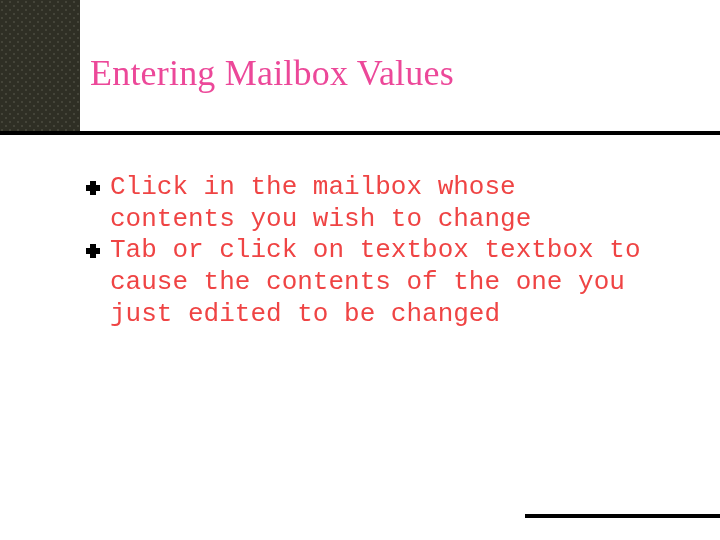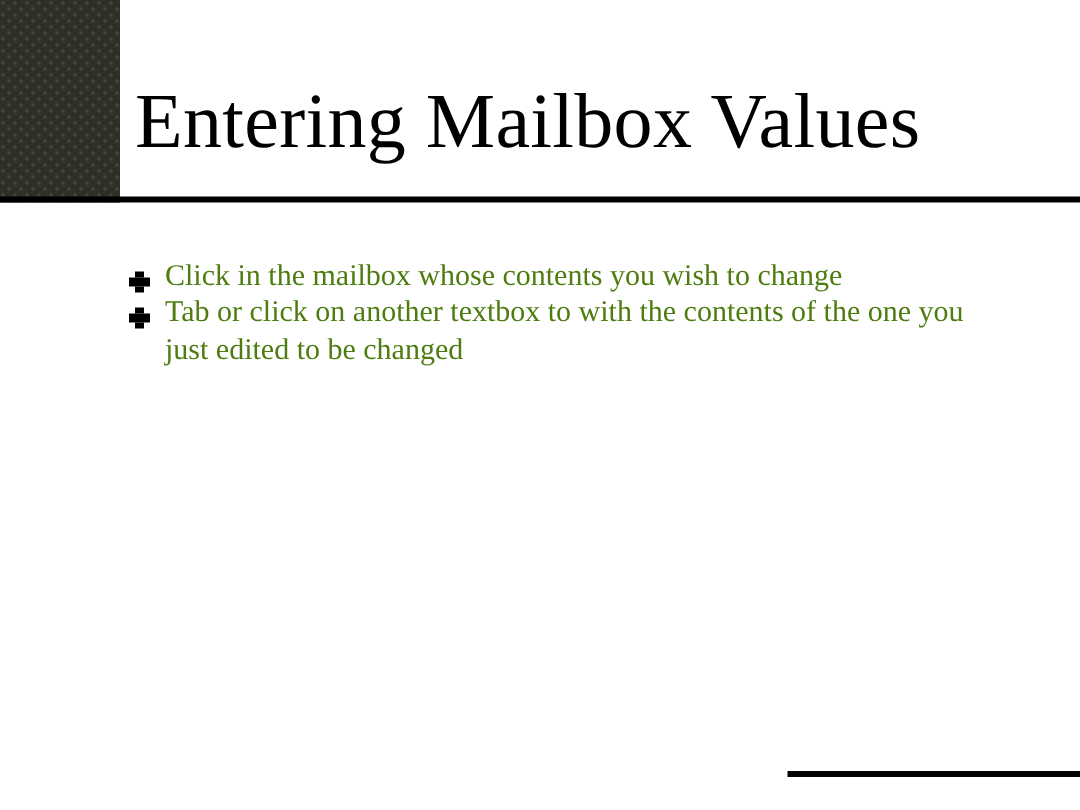--- a/index.html
+++ b/index.html
@@ -21,22 +21,22 @@
     background-image:
       radial-gradient(circle at 2px 2px, #444439 1px, transparent 1.2px),
       radial-gradient(circle at 6px 6px, #444439 1px, transparent 1.2px);
     background-size: 8px 8px, 8px 8px;
     background-position: 0 0, 0 0;
   }
   .title {
     position: absolute;
     top: 52px;
     left: 90px;
-    font-size: 52px;
-    color: #000000;
+    font-size: 36px;
+    color: #ec4899;
     font-weight: normal;
     letter-spacing: 0.2px;
   }
   .hr-main {
     position: absolute;
     top: 131px;
     left: 0;
     width: 720px;
     height: 4px;
     background: #000;
@@ -74,23 +74,24 @@
     width: 14px; height: 6px;
     background: #000;
   }
   .bullet-icon .cut {
     position: absolute;
     top: 4px; left: 4px;
     width: 6px; height: 6px;
     background: #fff;
   }
   .bullet-text {
-    font-size: 20px;
+    font-size: 26px;
     line-height: 1.22;
-    color: #4d7c0f;
+    color: #ef4444;
+    font-family: Liberation Mono, monospace;
   }
   .footer-bar {
     position: absolute;
     bottom: 22px;
     right: 0;
     width: 195px;
     height: 4px;
     background: #000;
   }
 </style>
@@ -107,17 +108,17 @@
   <div class="bullet-item">
     <span class="bullet-icon">
         <span class="cut"></span>
       </span>
     <span class="bullet-text">Click in the mailbox whose contents you wish to change</span>
   </div>
   <div class="bullet-item">
     <span class="bullet-icon">
         <span class="cut"></span>
       </span>
-    <span class="bullet-text">Tab or click on another textbox to with the contents of the one you just edited to be changed</span>
+    <span class="bullet-text">Tab or click on textbox textbox to cause the contents of the one you just edited to be changed</span>
   </div>
 </div>
 
 <div class="footer-bar"></div>
 
 </body></html>

